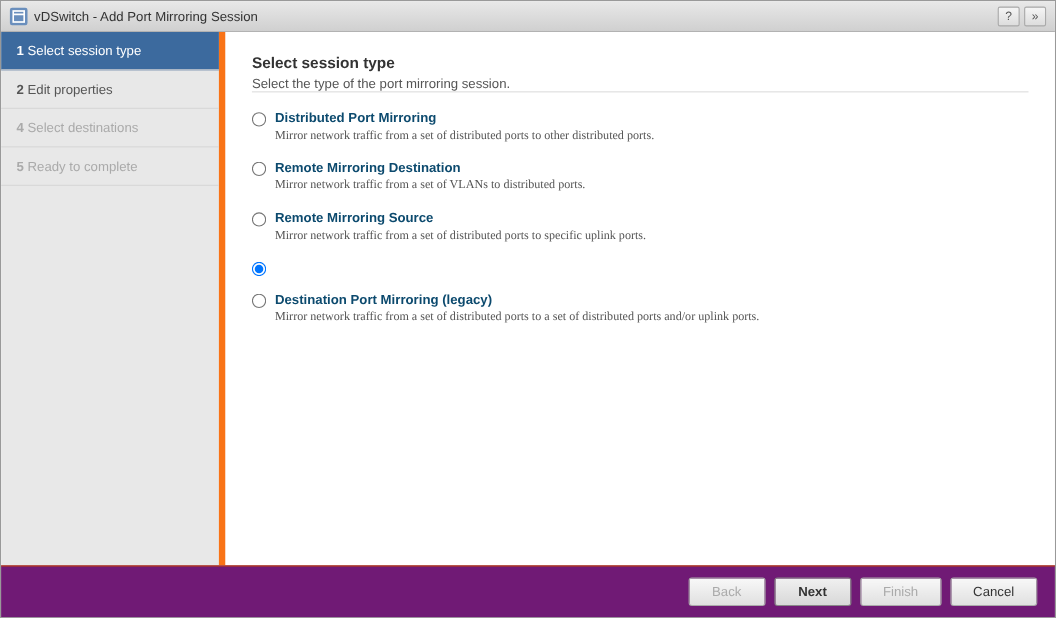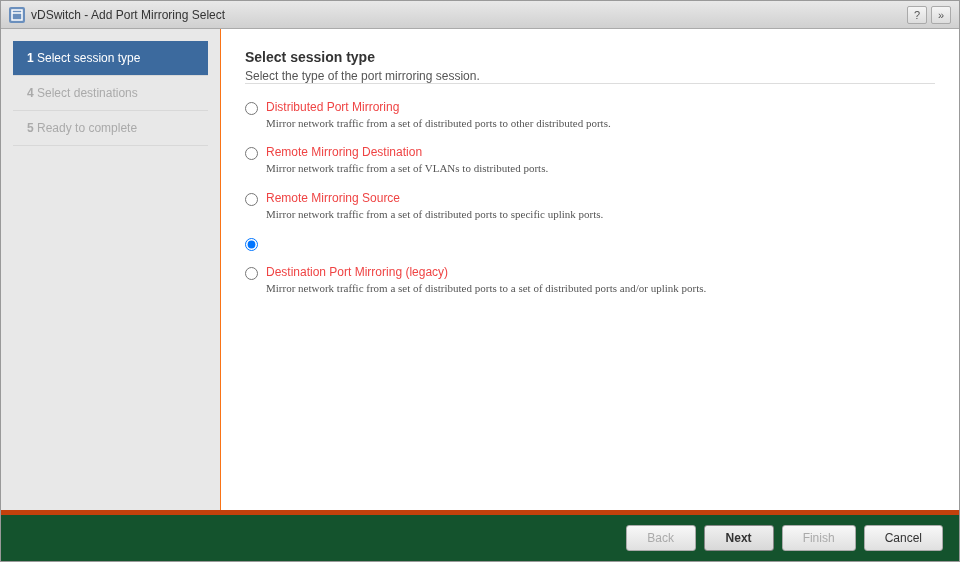--- a/index.html
+++ b/index.html
@@ -69,24 +69,24 @@
       color: #555;
     }
 
     .main-content {
       display: flex;
       flex: 1;
       overflow: hidden;
     }
 
     .sidebar {
-      width: 220px;
+      width: 204px;
       background: #e8e8e8;
-      border-right: 1px solid #f97316;
-      padding: 12px;
+      border-right: 6px solid #f97316;
+      padding: 0;
       flex-shrink: 0;
     }
 
     .sidebar-item {
       padding: 10px 14px;
       font-size: 12px;
       color: #555;
       cursor: default;
       border-bottom: 1px solid #d8d8d8;
     }
@@ -142,40 +142,40 @@
       cursor: pointer;
     }
 
     .option-text {
       display: flex;
       flex-direction: column;
     }
 
     .option-name {
       font-size: 12px;
-      font-weight: normal;
-      color: #ef4444;
+      font-weight: bold;
+      color: #0c4a6e;
       cursor: pointer;
     }
 
     .option-desc {
       font-size: 11px;
       color: #555;
       margin-top: 2px;
       line-height: 1.4;
       font-family: Liberation Serif, serif;
     }
 
     .footer {
       display: flex;
       justify-content: flex-end;
       align-items: center;
       padding: 10px 16px;
-      background: #14532d;
-      border-top: 5px solid #c2410c;
+      background: #701a75;
+      border-top: 1px solid #c2410c;
       gap: 8px;
       flex-shrink: 0;
     }
 
     .footer-btn {
       padding: 5px 20px;
       font-size: 12px;
       border-radius: 3px;
       cursor: pointer;
       border: 1px solid #aaa;
@@ -200,32 +200,33 @@
 
 <div class="window">
 
   <div class="titlebar">
     <div class="titlebar-icon">
       <svg width="12" height="12" viewBox="0 0 12 12">
         <rect x="1" y="1" width="10" height="10" fill="none" stroke="white" stroke-width="1.5"></rect>
         <line x1="1" y1="4" x2="11" y2="4" stroke="white" stroke-width="1.5"></line>
       </svg>
     </div>
-    <span class="titlebar-text">vDSwitch - Add Port Mirroring Select</span>
+    <span class="titlebar-text">vDSwitch - Add Port Mirroring Session</span>
     <div class="titlebar-buttons">
       <button class="titlebar-btn">?</button>
       <button class="titlebar-btn">»</button>
     </div>
   </div>
 
   <div class="main-content">
 
     <div class="sidebar">
 
     <div class="sidebar-item active"><span class="step-num">1</span> Select session type</div>
+        <div class="sidebar-item"><span class="step-num">2</span> Edit properties</div>
         <div class="sidebar-item disabled"><span class="step-num">4</span> Select destinations</div>
         <div class="sidebar-item disabled"><span class="step-num">5</span> Ready to complete</div>
       </div>
 
     <div class="content-area">
       <div class="content-title">Select session type</div>
       <div class="content-subtitle">Select the type of the port mirroring session.</div>
 
       <div id="options-container">
           <div class="option-row">

